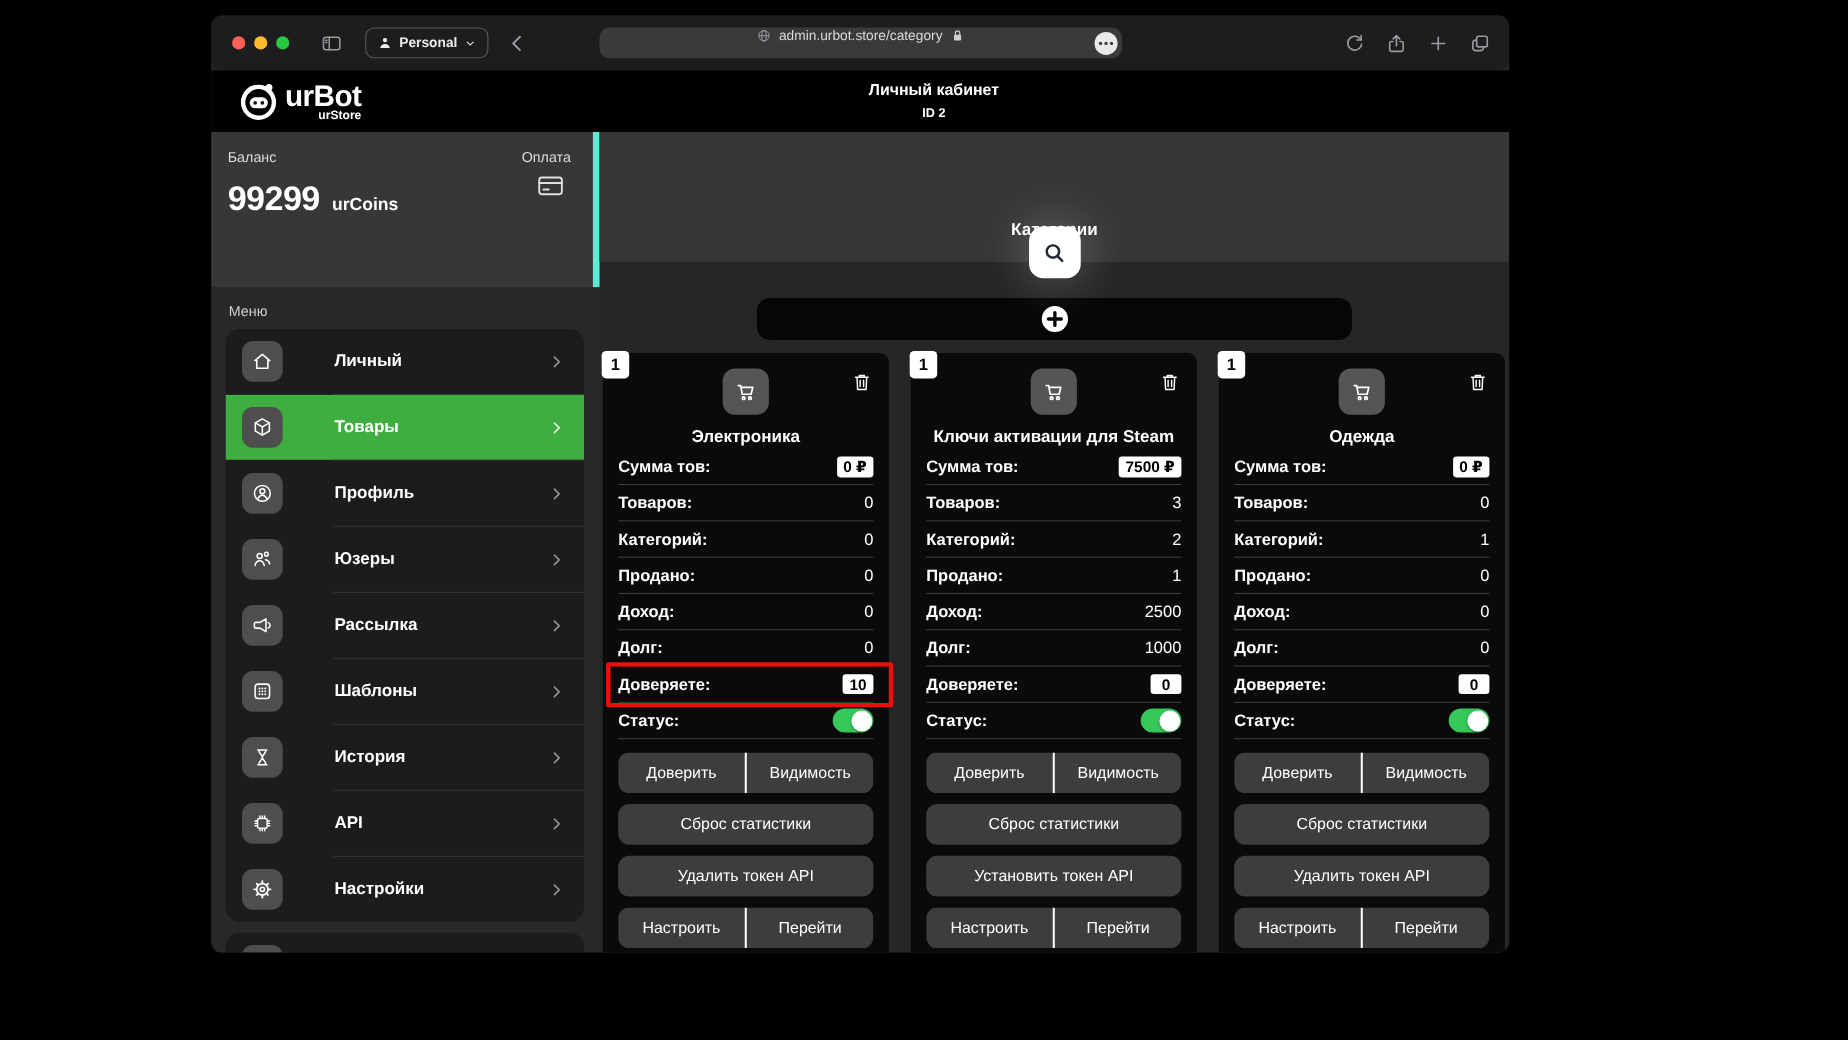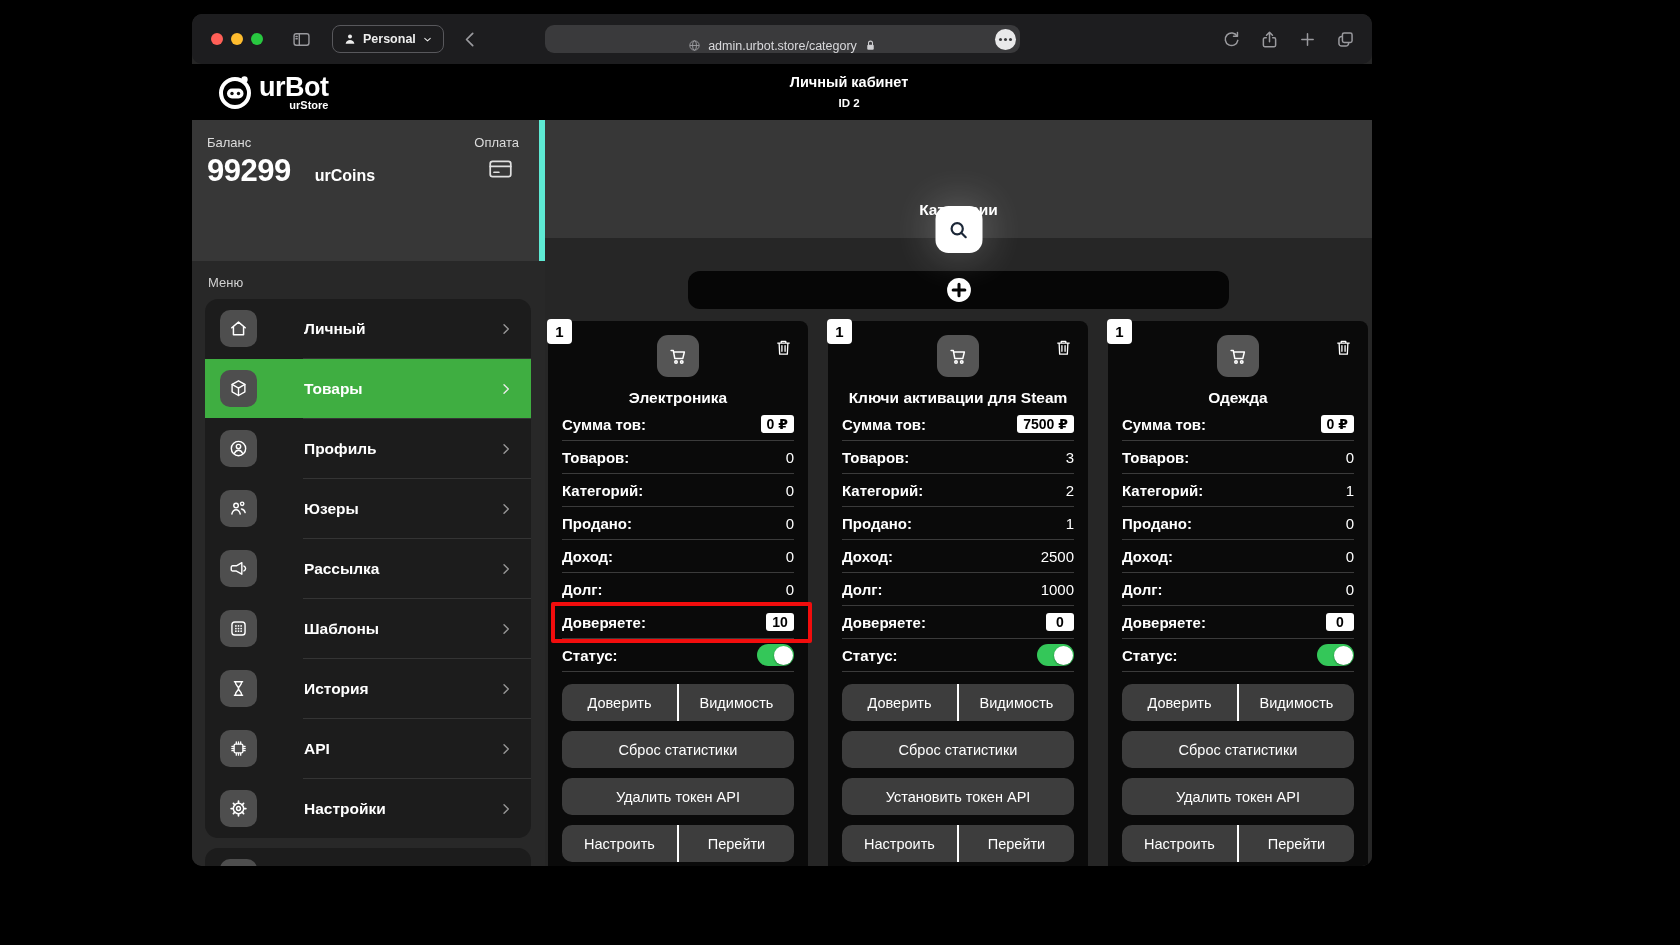--- a/index.html
+++ b/index.html
@@ -11,21 +11,21 @@
   
   .toolbar{height:50px;flex:none;background:#1d1d1f;position:relative;display:flex;align-items:center;border-radius:10px;}
   .traffic{display:flex;gap:8px;margin-left:19px;}
   .tl{width:12px;height:12px;border-radius:50%;}
   .tb-icon{color:#9a9a9e;display:flex;align-items:center;justify-content:center;background:none;border:none;cursor:pointer;}
   .tb-icon svg{width:21px;height:21px;}
   .sidebar-toggle{margin-left:28px;}
   .profile-pill{display:flex;align-items:center;gap:6px;border:1px solid #58585c;border-radius:8px;height:28px;padding:0 10px;color:#ededed;font-size:12.5px;font-weight:700;margin-left:20px;background:none;cursor:pointer;}
   .profile-pill svg{width:14px;height:14px;}
   .back-btn{margin-left:16px;}
-  .urlbar{position:absolute;left:353px;top:11px;width:475px;height:28px;background:#3a3a3c;border-radius:9px;display:flex;align-items:flex-end;justify-content:center;gap:6px;color:#d9d9dc;font-size:12.5px;cursor:text;}
+  .urlbar{position:absolute;left:353px;top:11px;width:475px;height:28px;background:#3a3a3c;border-radius:9px;display:flex;align-items:flex-start;justify-content:center;gap:6px;color:#d9d9dc;font-size:12.5px;cursor:text;}
   .urlbar svg{width:15px;height:15px;}
   .url-globe{color:#a0a0a5;}
   .url-lock{color:#cfcfd2;}
   .ellipsis-btn{position:absolute;right:4px;top:3.5px;width:21px;height:21px;border-radius:50%;background:#e9e9ea;border:none;display:flex;align-items:center;justify-content:center;gap:2px;cursor:pointer;}
   .ellipsis-btn i{width:3px;height:3px;border-radius:50%;background:#3a3a3c;}
   .tb-right{position:absolute;right:16px;display:flex;gap:17px;align-items:center;}
 
   
   .app-header{height:56px;flex:none;background:#000;position:relative;color:#fff;}
   .logo{position:absolute;left:24px;top:8px;display:flex;align-items:center;gap:3px;}
@@ -35,21 +35,21 @@
   .logo-sub{font-size:11px;font-weight:700;text-align:right;margin-top:-2px;}
   .head-center{position:absolute;left:657px;transform:translateX(-50%);top:10px;text-align:center;}
   .head-title{font-size:14.5px;font-weight:700;}
   .head-sub{font-size:11.5px;font-weight:700;margin-top:7px;}
 
   
   .content{flex:1;display:flex;min-height:0;}
   .sidebar{width:353px;flex:none;background:#282828;display:flex;flex-direction:column;}
   .balance-strip{height:141px;flex:none;background:#373737;border-right:6px solid #5eead4;position:relative;padding:15px 18px 0 15px;color:#fff;}
   .balance-label{font-size:13px;color:#dcdcdc;}
-  .balance-row{display:flex;align-items:baseline;gap:24px;margin-top:3px;}
+  .balance-row{display:flex;align-items:baseline;gap:11px;margin-top:13px;}
   .balance-value{font-size:31px;font-weight:800;letter-spacing:-.5px;}
   .balance-unit{font-size:16px;font-weight:800;}
   .payment{position:absolute;right:20px;top:15px;text-align:right;color:#dcdcdc;font-size:13px;}
   .payment-icon{display:block;margin:6px 2px 0 auto;width:33px;height:26px;color:#e0e0e0;cursor:pointer;}
   .payment-icon svg{width:100%;height:100%;}
 
   .sidebar-body{flex:1;padding:12px 14px 0 13px;overflow:hidden;}
   .menu-label{color:#d0d0d0;font-size:13px;margin:2px 0 9px 3px;}
   .menu-card,.logout-card{background:#1c1c1c;border-radius:13px;overflow:hidden;}
   .logout-card{margin-top:10px;}

